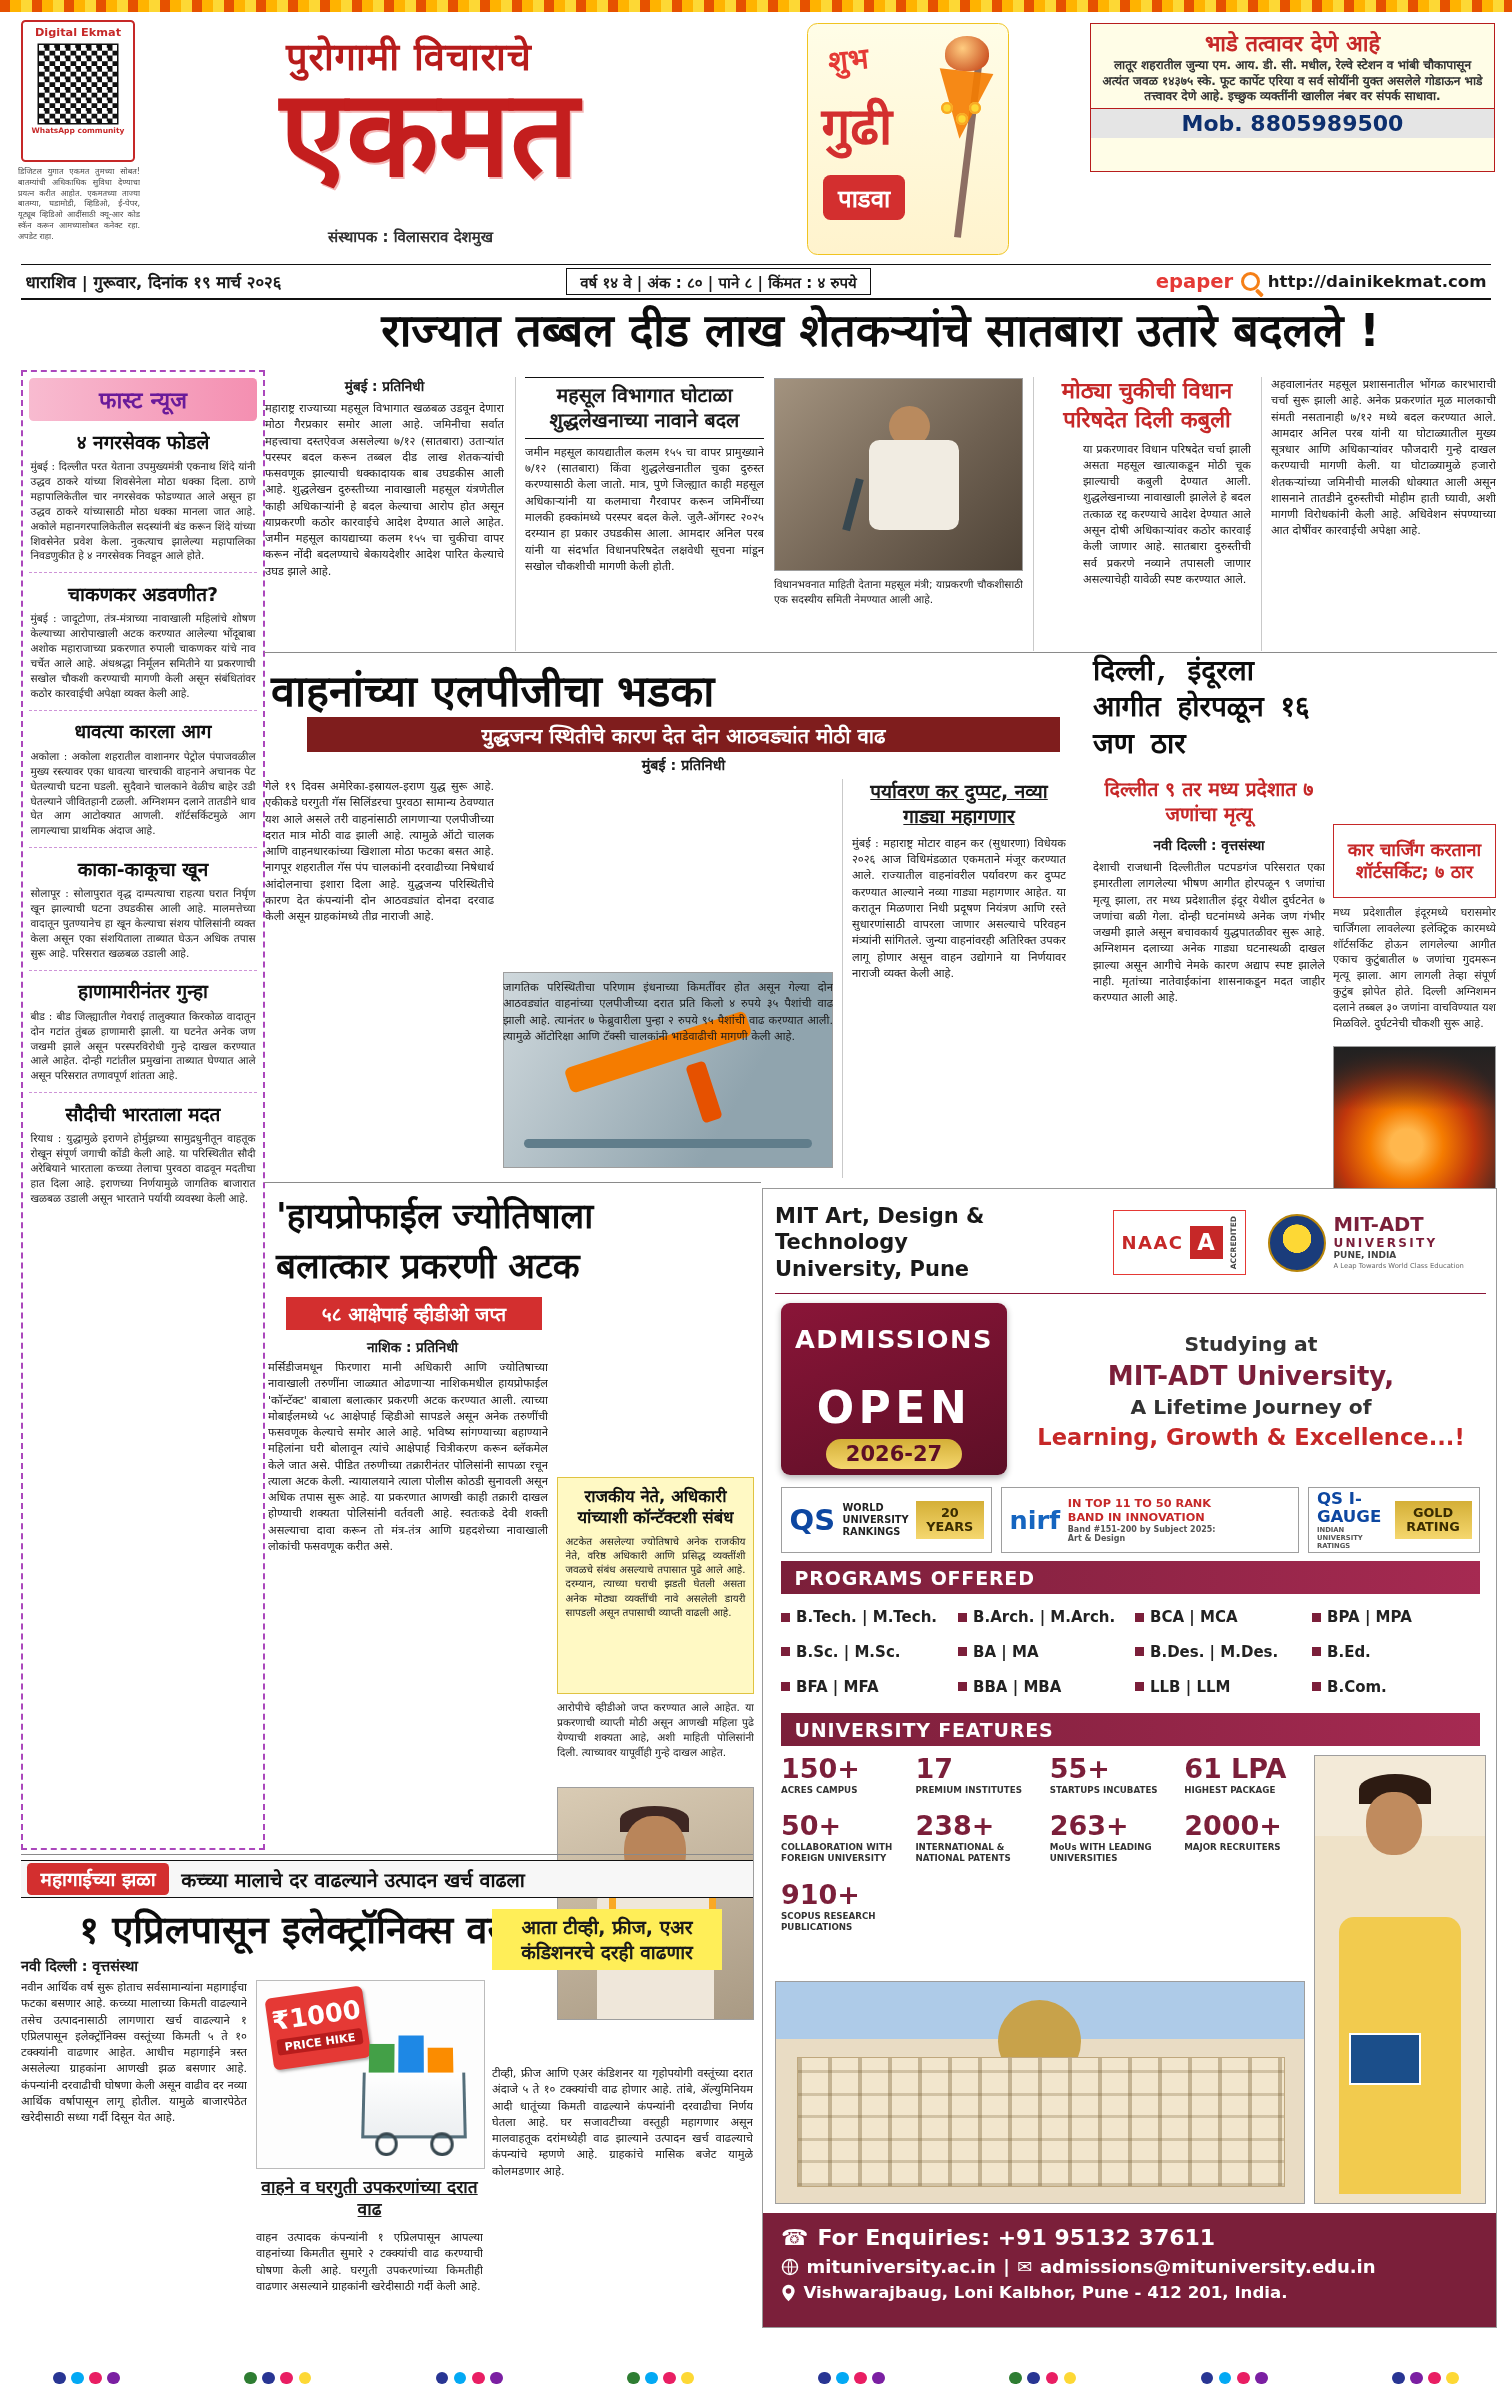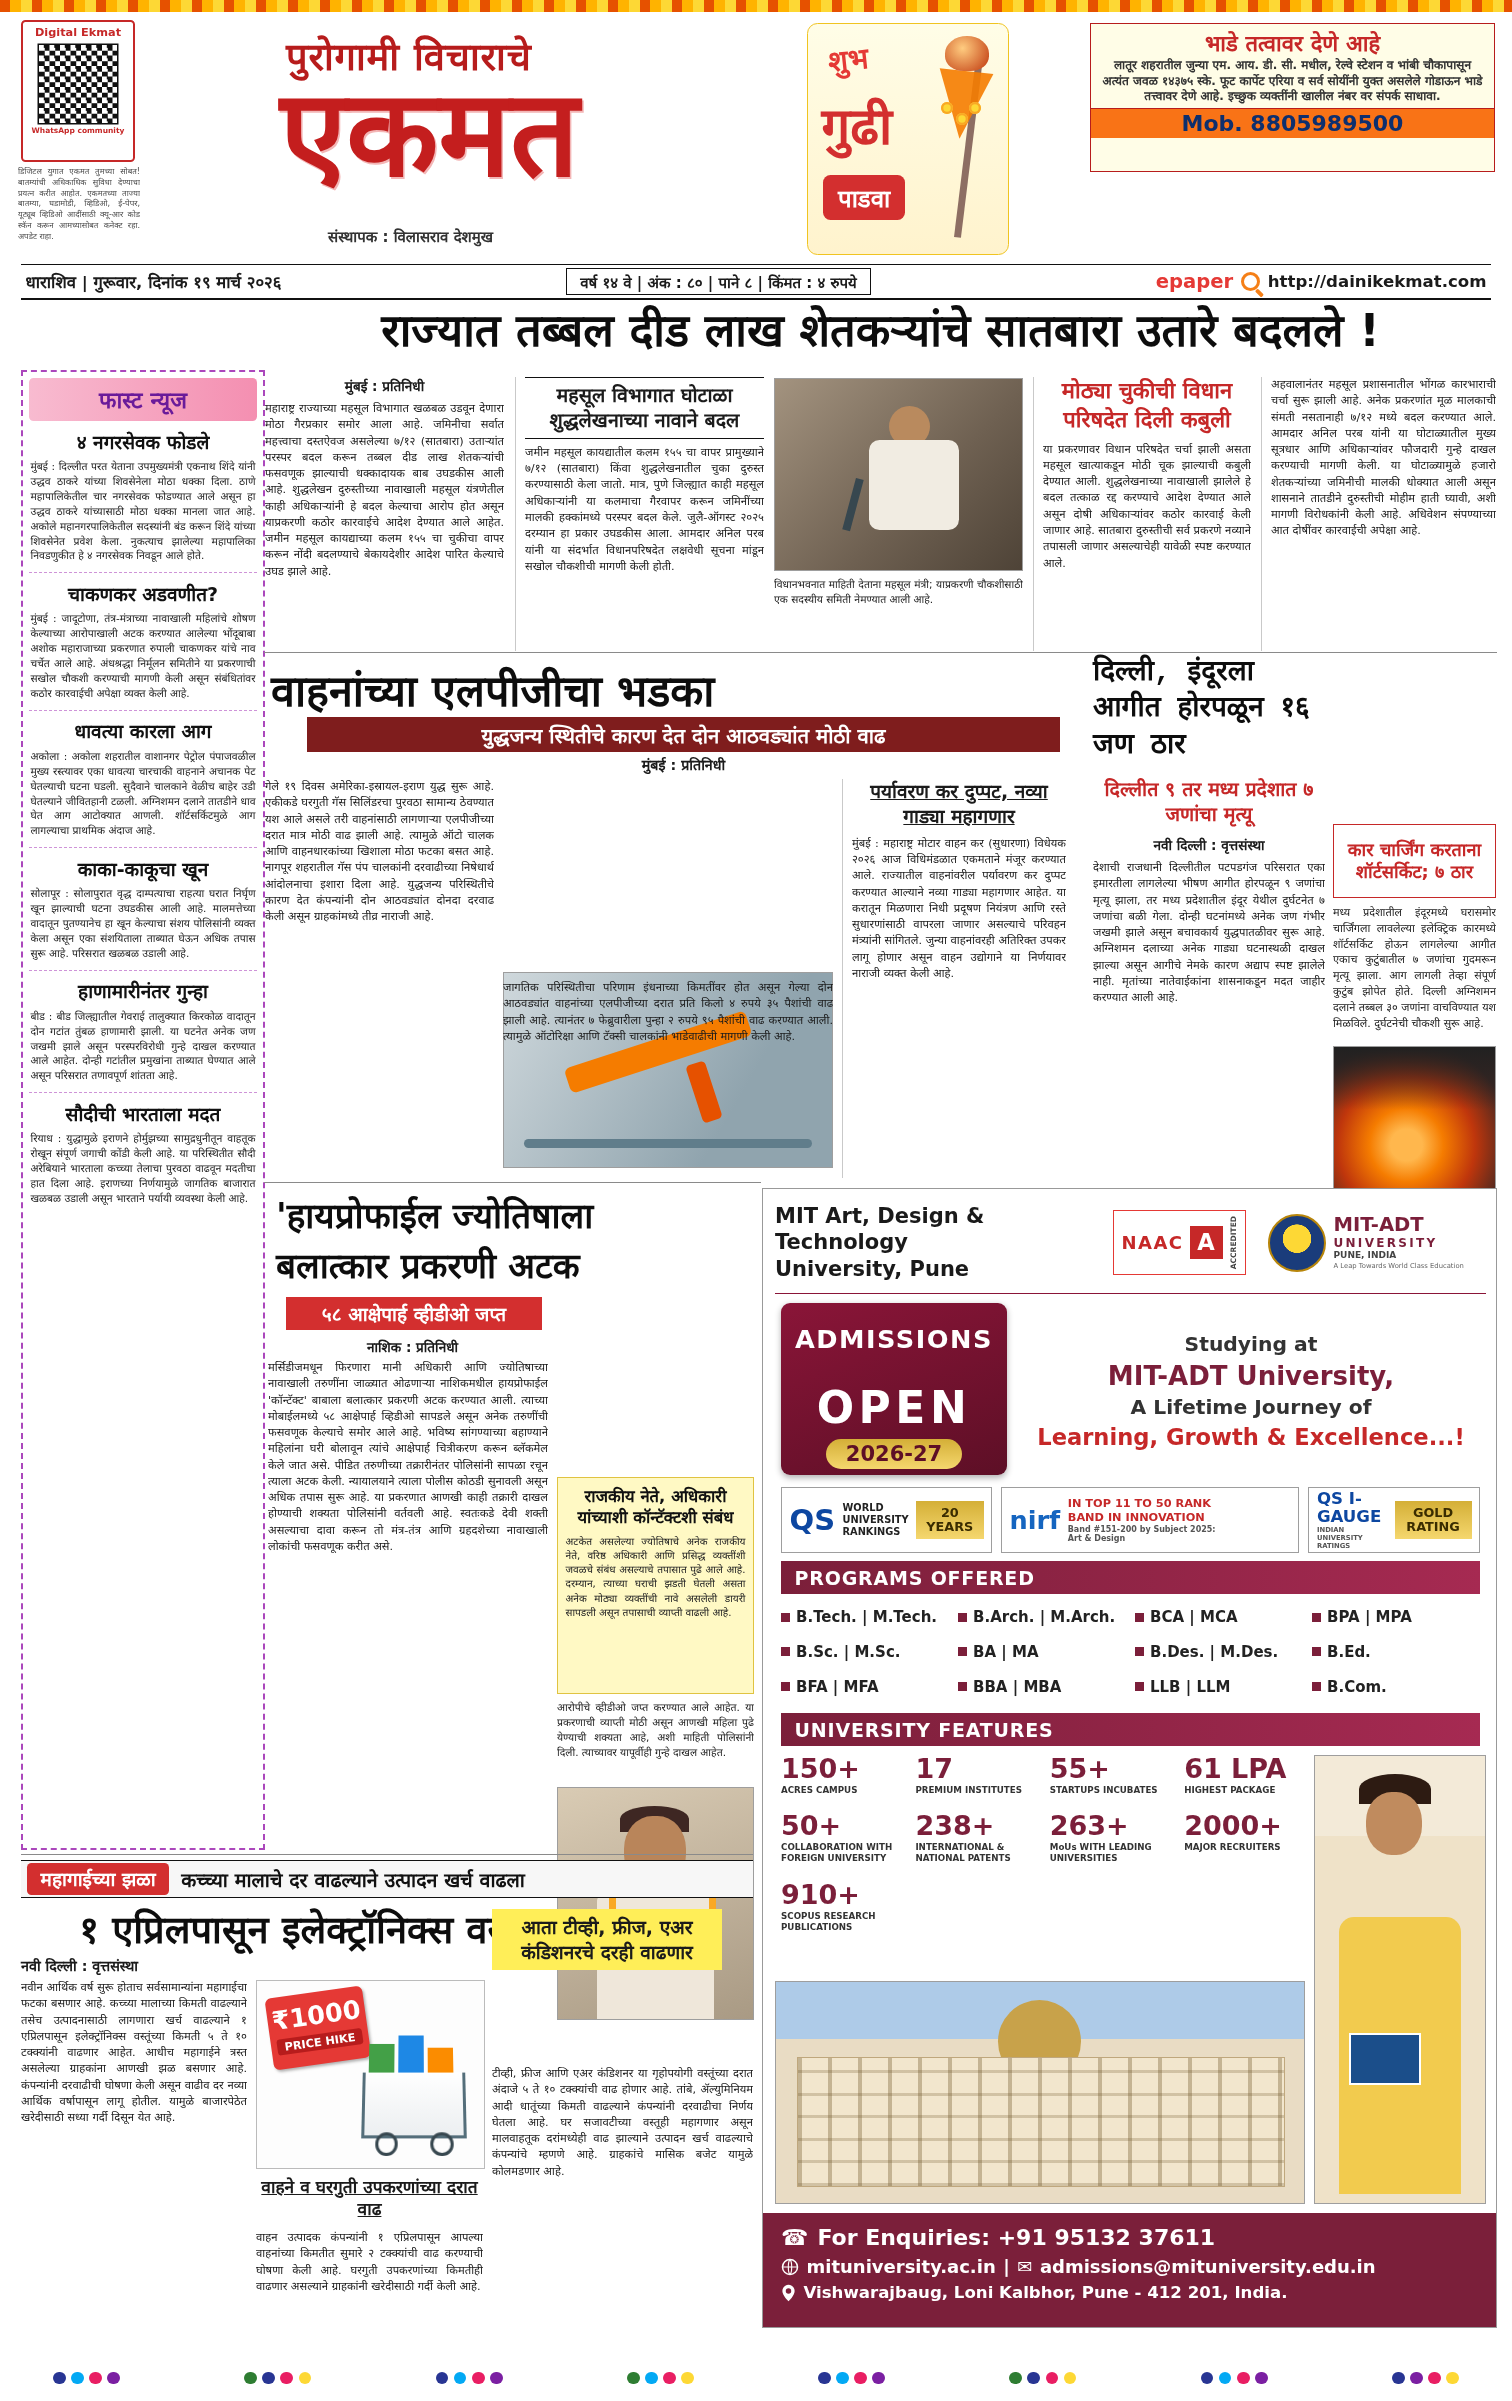--- a/index.html
+++ b/index.html
@@ -43,21 +43,21 @@
   .gudi-pot{position:absolute;left:137px;top:12px;width:44px;height:35px;border-radius:50% 50% 42% 42%;
             background:radial-gradient(circle at 40% 35%,#ffcc80,#bf360c);}
   .gudi-cloth{position:absolute;left:128px;top:47px;width:0;height:0;border-left:27px solid transparent;
               border-right:27px solid transparent;border-top:68px solid #f57c00;transform:rotate(6deg);opacity:.9;}
   .gudi-flower{position:absolute;width:12px;height:12px;border-radius:50%;background:#fdd835;box-shadow:0 0 0 2.3px #f9a825 inset;}
 
   
   .rent-ad{left:1090px;top:22.6px;width:405px;height:149px;background:#fffde7;border:1.5px solid #b71c1c;box-sizing:border-box;}
   .rent-title{color:#c62828;font-weight:800;font-size:22px;text-align:center;margin-top:3px;}
   .rent-body{font-size:12px;font-weight:600;color:#333;text-align:center;line-height:1.3;padding:1.5px 10.5px;}
-  .rent-phone{background:#f97316;border-top:0.8px solid #b71c1c;color:#0d2f6e;font-weight:800;font-size:22px;
+  .rent-phone{background:#e5e5e5;border-top:0.8px solid #b71c1c;color:#0d2f6e;font-weight:800;font-size:22px;
               text-align:center;padding:2.3px 0;margin-top:1.5px;}
 
   
   .dateline{left:21px;top:264px;width:1470px;height:36px;border-top:1.5px solid #111;border-bottom:2.3px solid #111;
             display:flex;align-items:center;justify-content:space-between;box-sizing:border-box;padding:0 4.5px;}
   .dl-left{font-size:16.6px;font-weight:700;}
   .dl-center{border:1.5px solid #111;padding:2.3px 13.6px;font-size:15px;font-weight:700;}
   .dl-right{display:flex;align-items:center;gap:7.5px;font-size:16.6px;font-weight:700;}
   .dl-epaper{color:#e53935;font-weight:800;font-size:19.6px;}
   .mag{position:relative;width:13.6px;height:13.6px;border:3px solid #f57f17;border-radius:50%;display:inline-block;}
@@ -297,21 +297,21 @@
     <div class="body-txt" style="margin-top:6px;">जमीन महसूल कायद्यातील कलम १५५ चा वापर प्रामुख्याने ७/१२ (सातबारा) किंवा शुद्धलेखनातील चुका दुरुस्त करण्यासाठी केला जातो. मात्र, पुणे जिल्ह्यात काही महसूल अधिकाऱ्यांनी या कलमाचा गैरवापर करून जमिनींच्या मालकी हक्कांमध्ये परस्पर बदल केले. जुलै-ऑगस्ट २०२५ दरम्यान हा प्रकार उघडकीस आला. आमदार अनिल परब यांनी या संदर्भात विधानपरिषदेत लक्षवेधी सूचना मांडून सखोल चौकशीची मागणी केली होती.</div>
   </div>
   <div class="abs photo ph-lead" style="left:774px;top:378px;width:249px;height:193px;">
     <div class="head"></div>
     <div class="bodyshape"></div>
     <div class="mic"></div>
   </div>
   <div class="abs body-txt" style="left:774px;top:577px;width:249px;height:74px;font-size:10.5px;">विधानभवनात माहिती देताना महसूल मंत्री; याप्रकरणी चौकशीसाठी एक सदस्यीय समिती नेमण्यात आली आहे.</div>
   <div class="abs vl" style="left:1033px;top:377px;width:218px;height:274px;overflow:hidden;">
     <div class="red-subhead" style="font-size:22px;">मोठ्या चुकीची विधान परिषदेत दिली कबुली</div>
-    <div class="body-txt" style="margin-top:7.5px;">या प्रकरणावर विधान परिषदेत चर्चा झाली असता महसूल खात्याकडून मोठी चूक झाल्याची कबुली देण्यात आली. शुद्धलेखनाच्या नावाखाली झालेले हे बदल तत्काळ रद्द करण्याचे आदेश देण्यात आले असून दोषी अधिकाऱ्यांवर कठोर कारवाई केली जाणार आहे. सातबारा दुरुस्तीची सर्व प्रकरणे नव्याने तपासली जाणार असल्याचेही यावेळी स्पष्ट करण्यात आले.</div>
+    <div class="body-txt" style="margin-top:7.5px;margin-left:40px;">या प्रकरणावर विधान परिषदेत चर्चा झाली असता महसूल खात्याकडून मोठी चूक झाल्याची कबुली देण्यात आली. शुद्धलेखनाच्या नावाखाली झालेले हे बदल तत्काळ रद्द करण्याचे आदेश देण्यात आले असून दोषी अधिकाऱ्यांवर कठोर कारवाई केली जाणार आहे. सातबारा दुरुस्तीची सर्व प्रकरणे नव्याने तपासली जाणार असल्याचेही यावेळी स्पष्ट करण्यात आले.</div>
   </div>
   <div class="abs vl body-txt" style="left:1261px;top:377px;width:235px;height:274px;">अहवालानंतर महसूल प्रशासनातील भोंगळ कारभाराची चर्चा सुरू झाली आहे. अनेक प्रकरणांत मूळ मालकाची संमती नसतानाही ७/१२ मध्ये बदल करण्यात आले. आमदार अनिल परब यांनी या घोटाळ्यातील मुख्य सूत्रधार आणि अधिकाऱ्यांवर फौजदारी गुन्हे दाखल करण्याची मागणी केली. या घोटाळ्यामुळे हजारो शेतकऱ्यांच्या जमिनीची मालकी धोक्यात आली असून शासनाने तातडीने दुरुस्तीची मोहीम हाती घ्यावी, अशी मागणी विरोधकांनी केली आहे. अधिवेशन संपण्याच्या आत दोषींवर कारवाईची अपेक्षा आहे.</div>
 
   <div class="abs hrule" style="left:264px;top:652px;width:1233px;"></div>
 
   <div class="abs lpg-headline">वाहनांच्या एलपीजीचा भडका</div>
   <div class="abs lpg-band">युद्धजन्य स्थितीचे कारण देत दोन आठवड्यांत मोठी वाढ</div>
   <div class="abs" style="left:307px;top:755px;width:753px;text-align:center;font-weight:700;font-size:14.3px;">मुंबई : प्रतिनिधी</div>
   <div class="abs body-txt" style="left:265px;top:779px;width:229px;height:399px;">गेले १९ दिवस अमेरिका-इस्रायल-इराण युद्ध सुरू आहे. एकीकडे घरगुती गॅस सिलिंडरचा पुरवठा सामान्य ठेवण्यात यश आले असले तरी वाहनांसाठी लागणाऱ्या एलपीजीच्या दरात मात्र मोठी वाढ झाली आहे. त्यामुळे ऑटो चालक आणि वाहनधारकांच्या खिशाला मोठा फटका बसत आहे. नागपूर शहरातील गॅस पंप चालकांनी दरवाढीच्या निषेधार्थ आंदोलनाचा इशारा दिला आहे. युद्धजन्य परिस्थितीचे कारण देत कंपन्यांनी दोन आठवड्यांत दोनदा दरवाढ केली असून ग्राहकांमध्ये तीव्र नाराजी आहे.</div>
   <div class="abs photo ph-lpg" style="left:503px;top:779px;width:330px;height:196px;">

